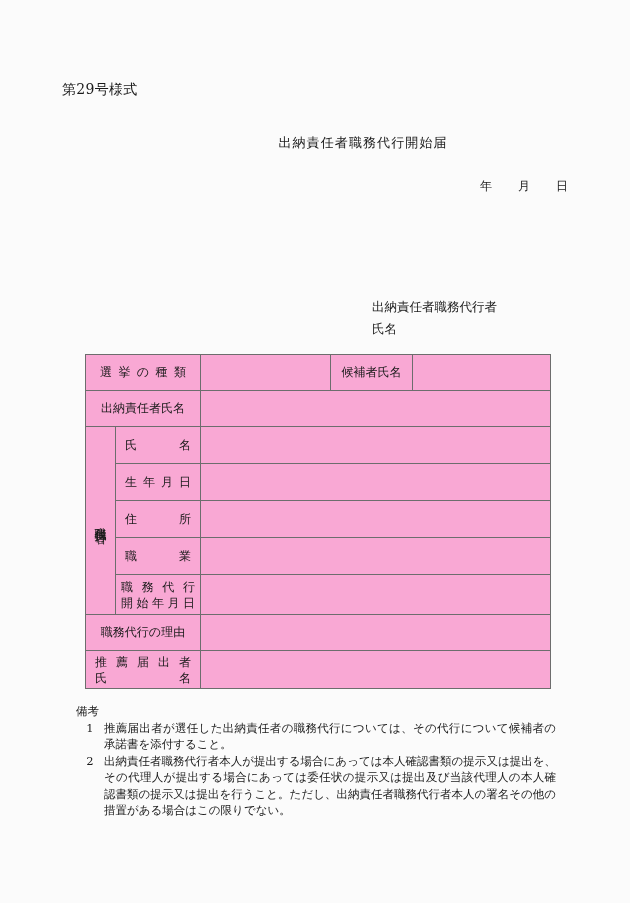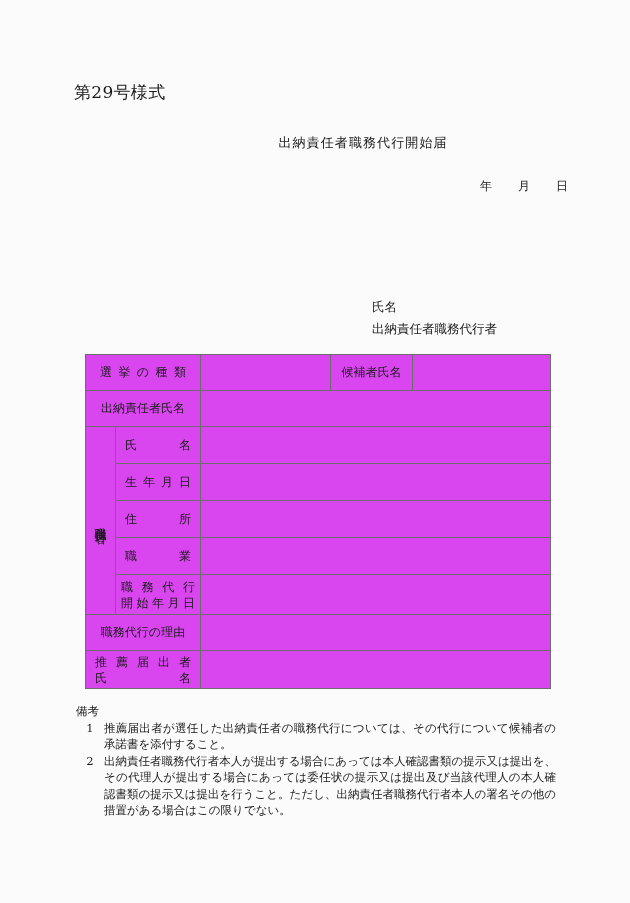--- a/index.html
+++ b/index.html
@@ -19,23 +19,23 @@
   }
   .page {
     position: absolute;
     inset: 0;
     background: #fbfbfb;
   }
 
   
   .form-no {
     position: absolute;
-    left: 74px;
+    left: 62px;
     top: 81px;
-    font-size: 17px;
+    font-size: 14px;
     letter-spacing: 0.3px;
     white-space: nowrap;
   }
   .doc-title {
     position: absolute;
     left: 0;
     right: 0;
     top: 134px;
     text-align: center;
     font-size: 13px;
@@ -80,21 +80,21 @@
     top: 354px;
     width: 465px;
     border-collapse: collapse;
     table-layout: fixed;
     font-size: 12px;
   }
   .form-table td {
     border: 1px solid #6d6d6d;
     padding: 0;
     vertical-align: middle;
-    background: #d946ef;
+    background: #f9a8d4;
   }
   .lbl {
     text-align: center;
     white-space: nowrap;
   }
   .val { background: #fdfdfd; }
 
   .h-r1 { height: 36px; }
   .h-r2 { height: 36px; margin-top: 45px; }
   .h-sub { height: 37px; }
@@ -176,22 +176,22 @@
   <div class="form-no">第29号様式</div>
 
   <div class="doc-title">出納責任者職務代行開始届</div>
 
   <div class="date-line">
     <span class="date-y">年</span><span class="date-m">月</span><span class="date-d">日</span>
   </div>
 
 
   <div class="submitter">
+    <div>出納責任者職務代行者</div>
     <div>氏名</div>
-    <div>出納責任者職務代行者</div>
   </div>
 
   <table class="form-table">
     <colgroup>
       <col style="width:30px">
       <col style="width:85px">
       <col style="width:130px">
       <col style="width:82px">
       <col style="width:138px">
     </colgroup>

